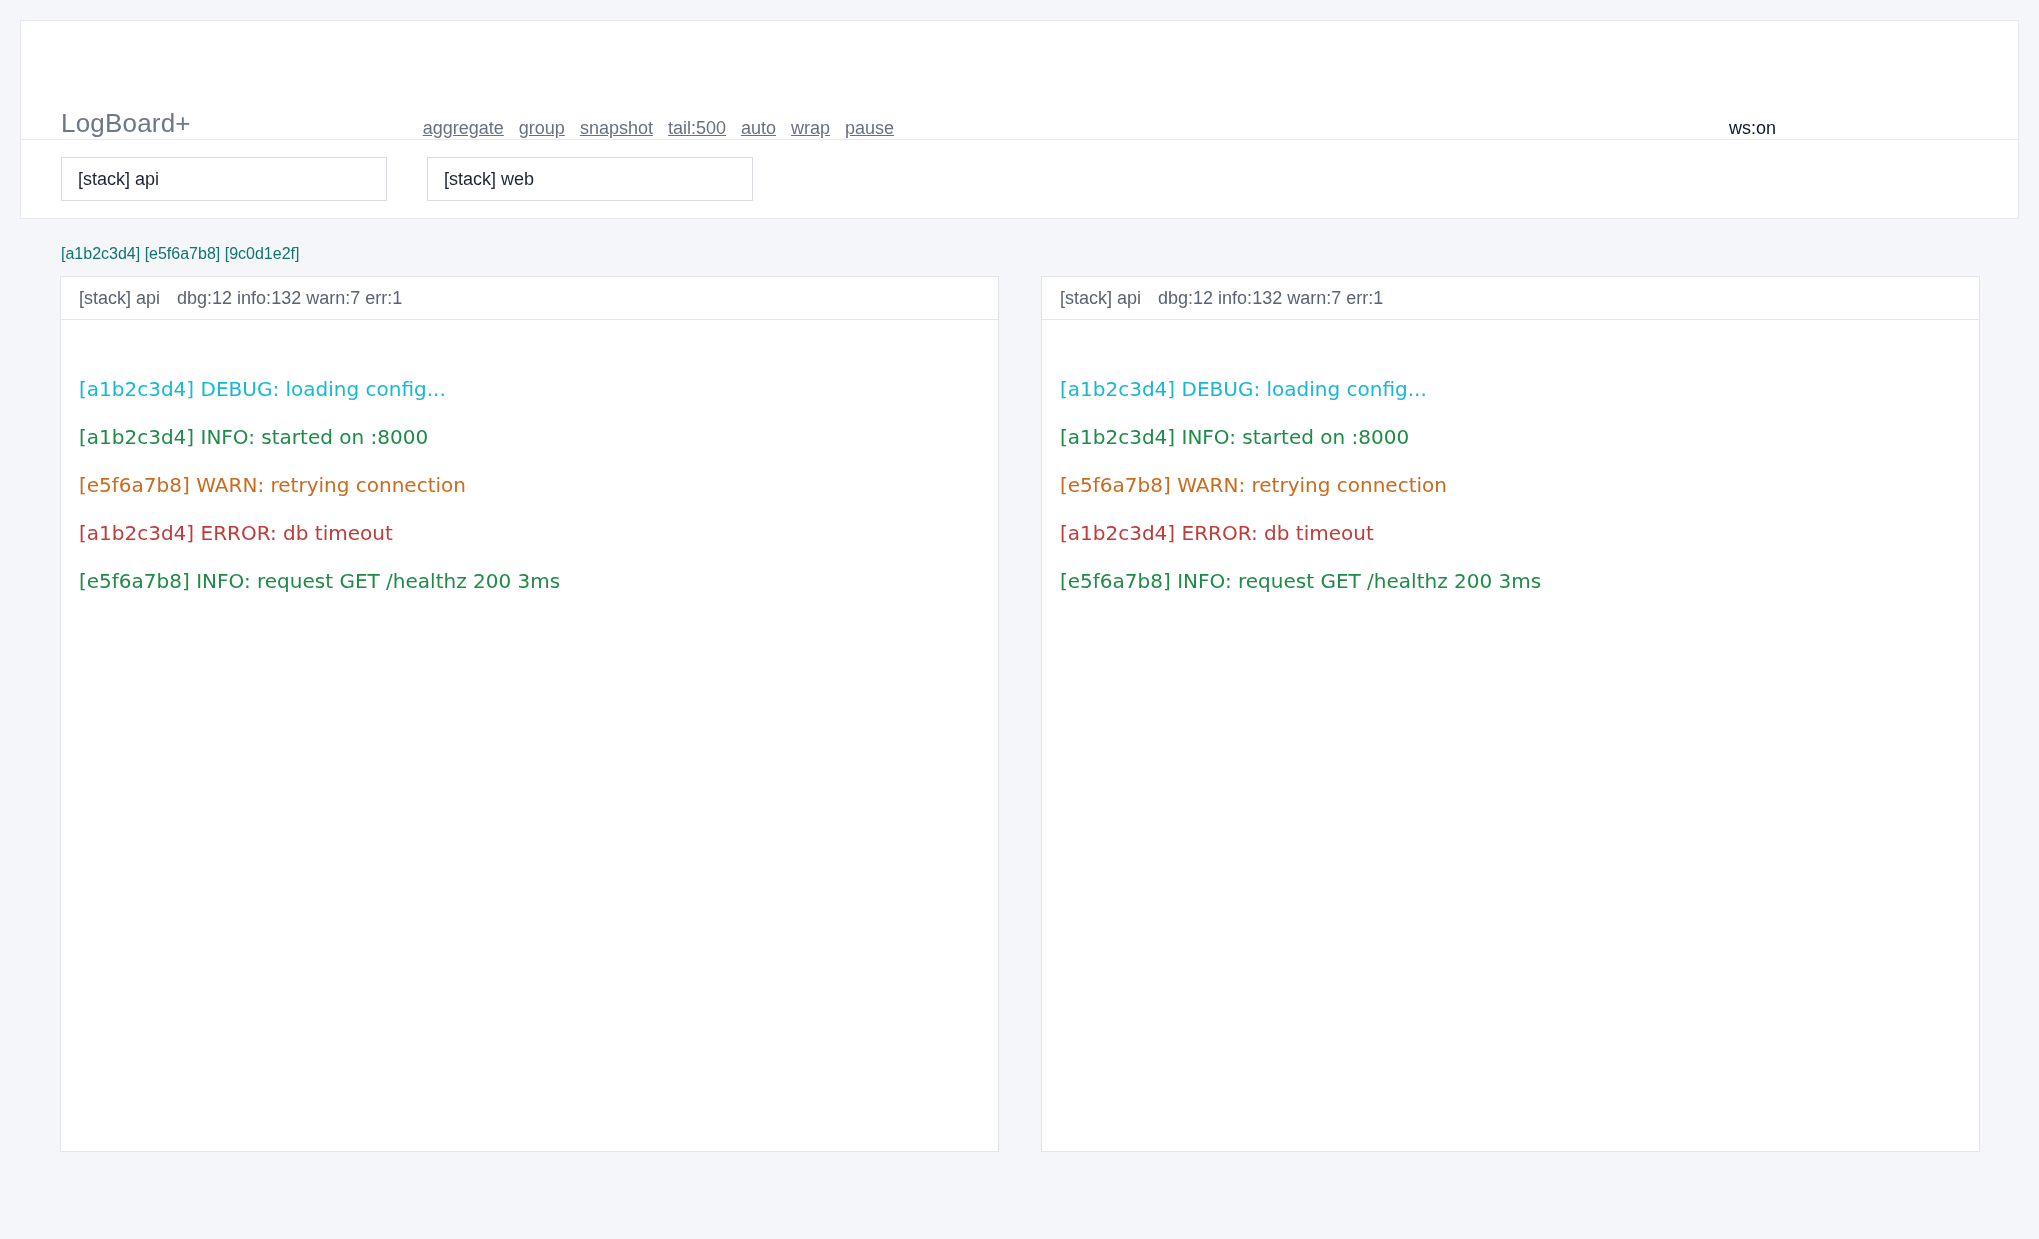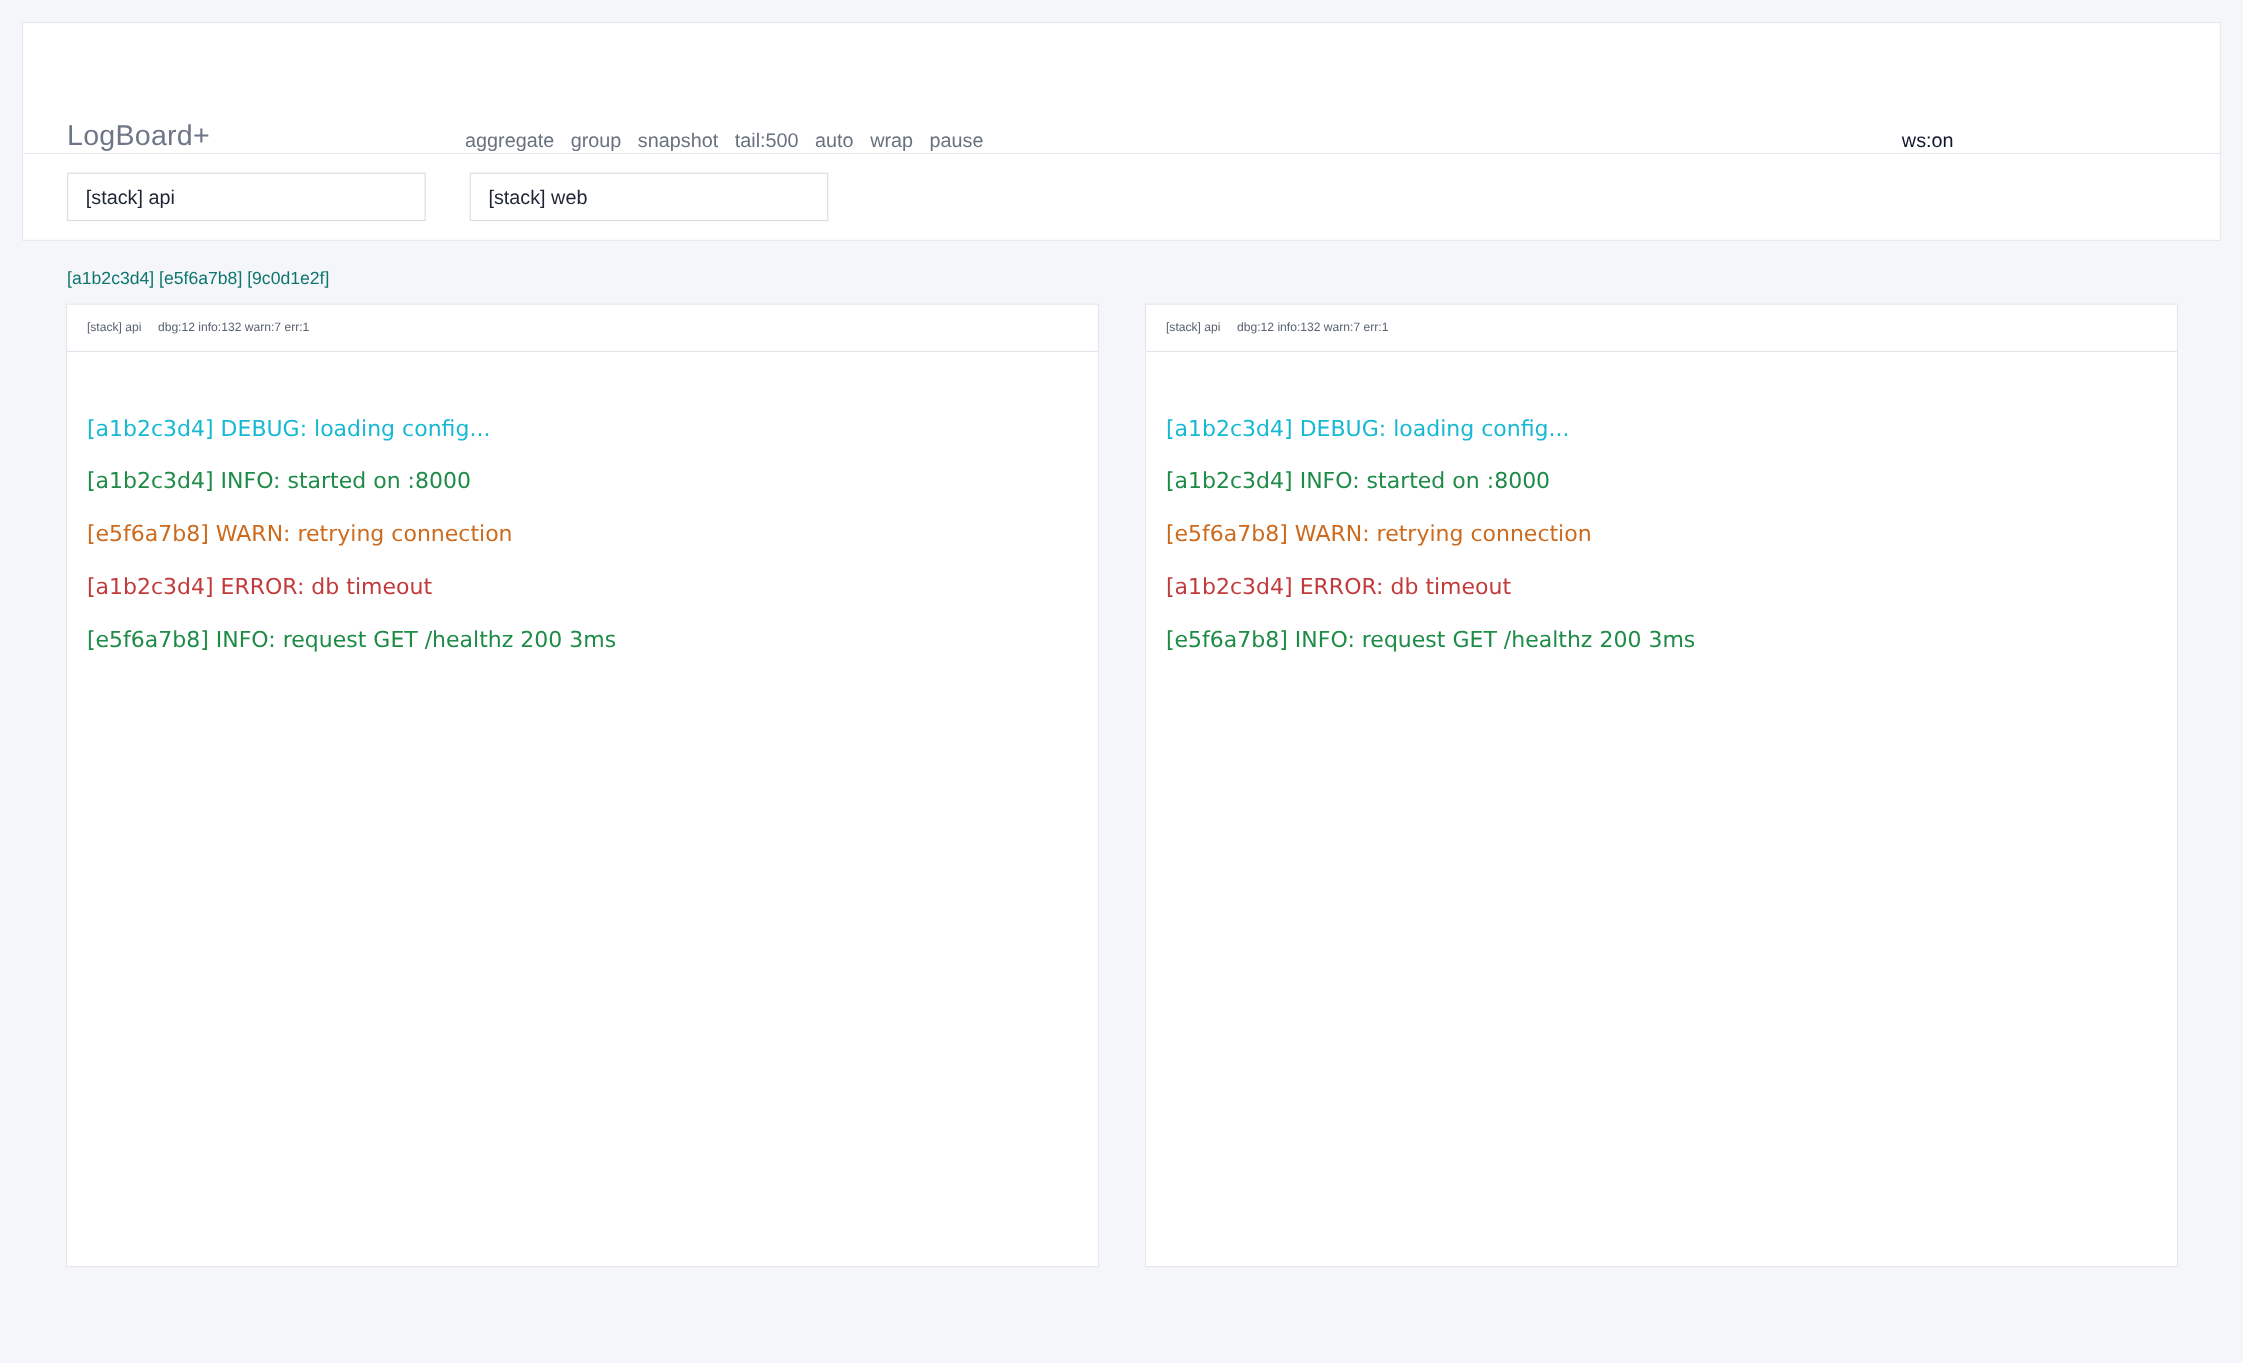--- a/index.html
+++ b/index.html
@@ -27,20 +27,21 @@
     color: #6e7787;
     letter-spacing: 0.2px;
   }
   .toolbar {
     display: flex;
     align-items: center;
     gap: 15px;
     margin-left: 232px;
     font-size: 18px;
     color: #68717f;
+    text-decoration: underline;
   }
   .menu-item { cursor: pointer; }
   .ws-status {
     margin-left: auto;
     margin-right: 202px;
     font-size: 18px;
     color: #0f172a;
   }
   .filter-row {
     height: 79px;
@@ -74,21 +75,21 @@
     grid-template-columns: 1fr 1fr;
     gap: 42px;
   }
   .log-panel {
     background: #ffffff;
     border: 1px solid #e3e5ea;
   }
   .panel-header {
     padding: 11px 18px;
     border-bottom: 1px solid #e3e5ea;
-    font-size: 11px;
+    font-size: 18px;
     line-height: 20px;
     color: #5a6372;
     white-space: pre;
   }
   .panel-source { margin-right: 12px; }
   .log-area {
     height: 831px;
     padding: 54px 18px 18px 18px;
     overflow: hidden;
     background: #ffffff;

